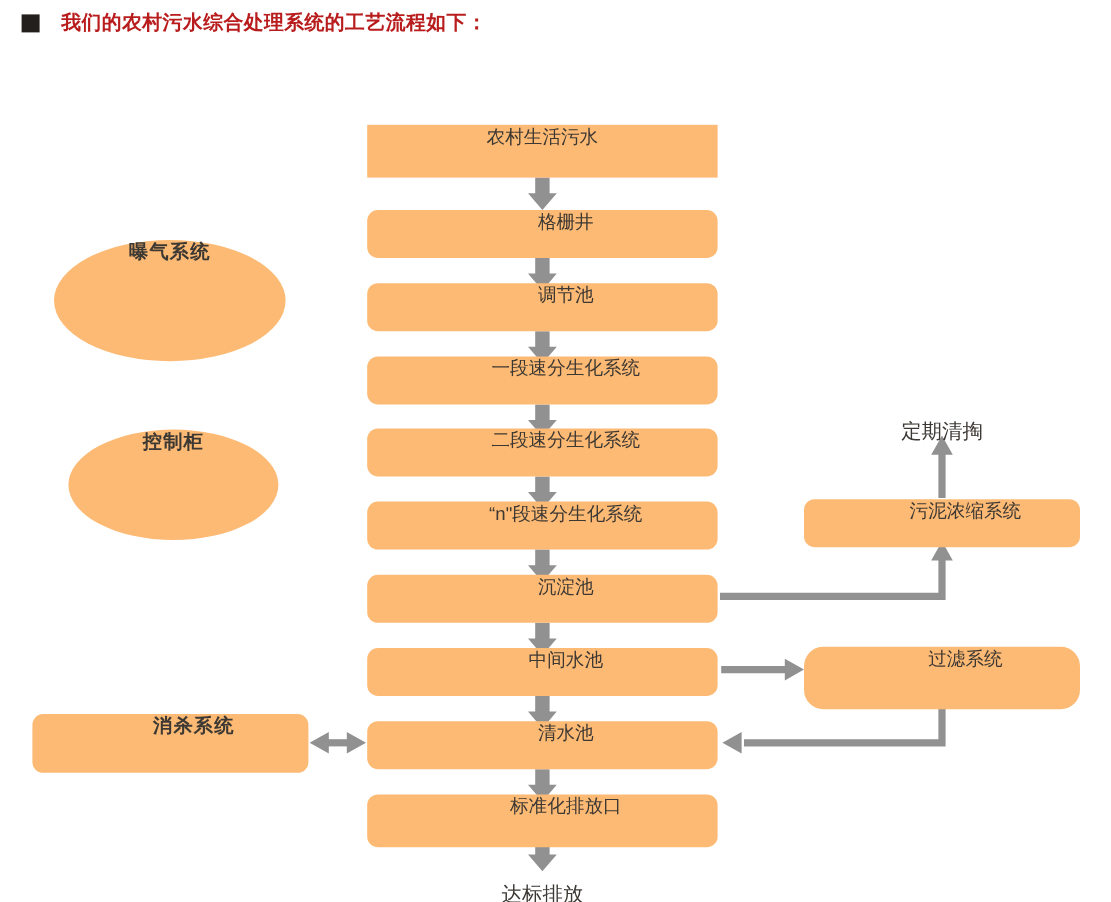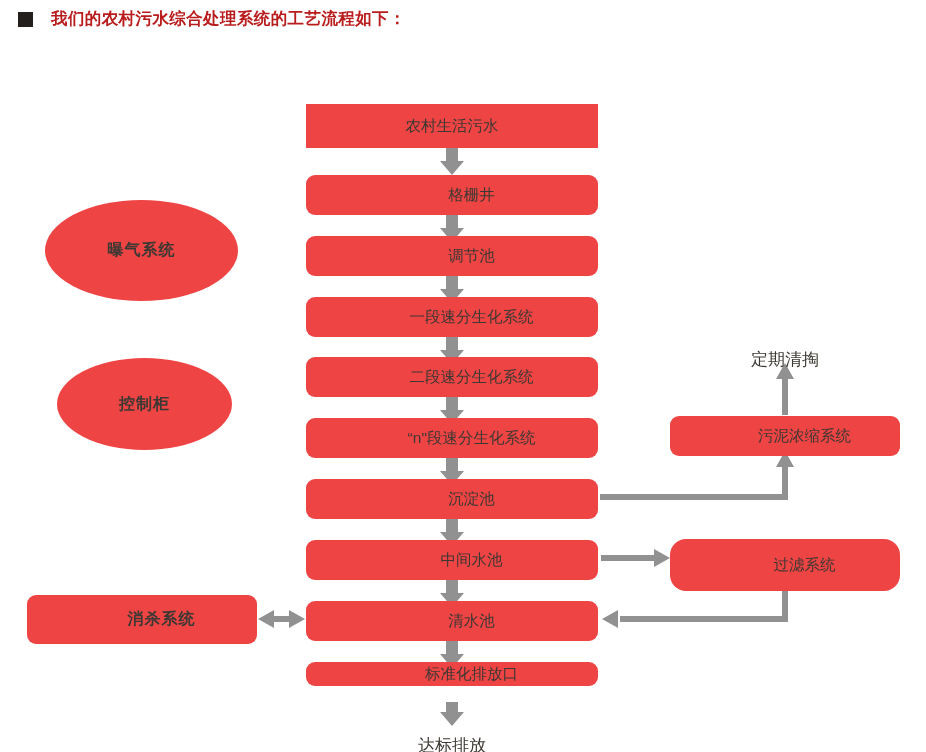--- a/index.html
+++ b/index.html
@@ -36,23 +36,23 @@
     font-size: 16.5px;
     font-weight: bold;
     color: #b91c1c;
     letter-spacing: 0.4px;
     white-space: nowrap;
   }
 
   
   .node {
     position: absolute;
-    background: #ef4444;
+    background: #fdba74;
     display: flex;
-    align-items: center;
+    align-items: flex-start;
     justify-content: center;
     box-sizing: border-box;
     font-size: 15.5px;
     color: #3c3833;
     white-space: nowrap;
   }
   .node.rounded { border-radius: 9px; padding-left: 39px; }
   .node.square  { border-radius: 0; }
   .node.ellipse { border-radius: 50%; }
   .node.bold    { font-weight: bold; letter-spacing: 1px; font-size: 16px; }
@@ -170,21 +170,21 @@
 </div>
 
 <div class="node rounded" style="left:306px; top:540px; width:292px; height:40px;">
   <span>中间水池</span>
 </div>
 
 <div class="node rounded" style="left:306px; top:601px; width:292px; height:40px;">
   <span>清水池</span>
 </div>
 
-<div class="node rounded" style="left:306px; top:662px; width:292px; height:24px;">
+<div class="node rounded" style="left:306px; top:662px; width:292px; height:44px;">
   <span>标准化排放口</span>
 </div>
 
 <div class="plain-label" style="left:352px; top:721px; width:200px;">达标排放</div>
 
 <div class="node ellipse bold" style="left:45px; top:200px; width:193px; height:101px;">
   <span>曝气系统</span>
 </div>
 
 <div class="node ellipse bold" style="left:57px; top:358px; width:175px; height:92px;">

